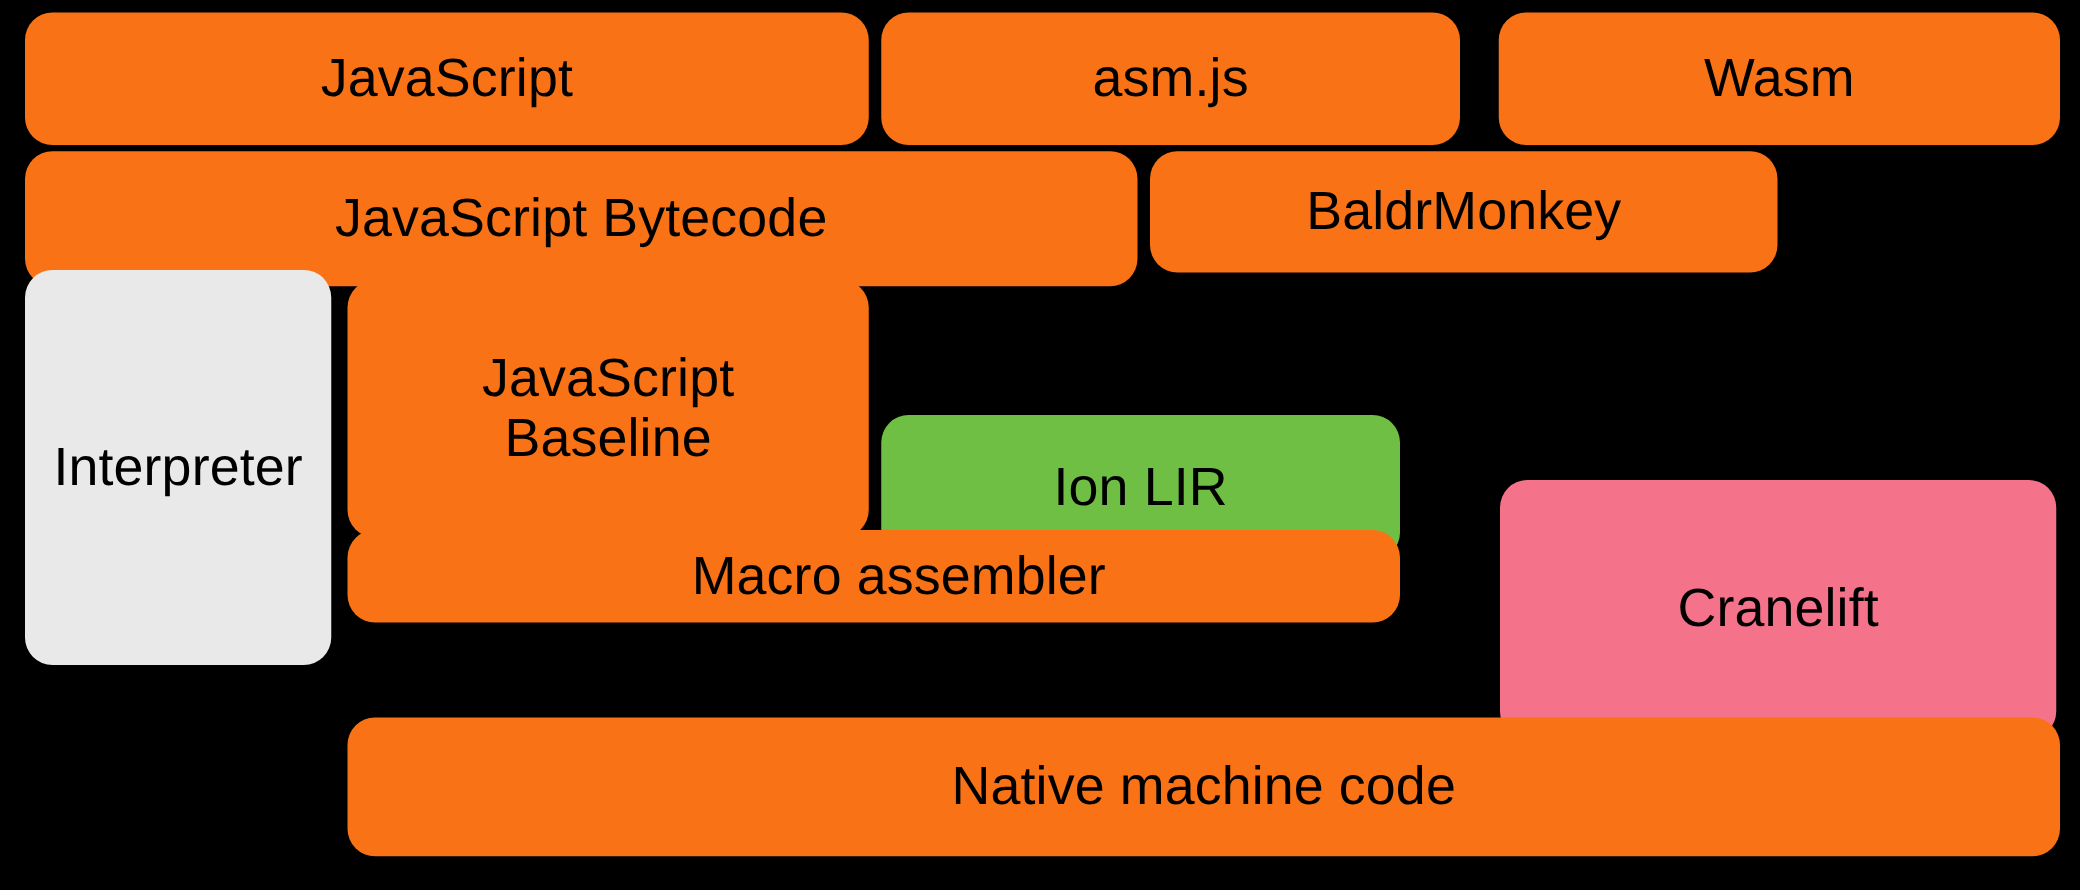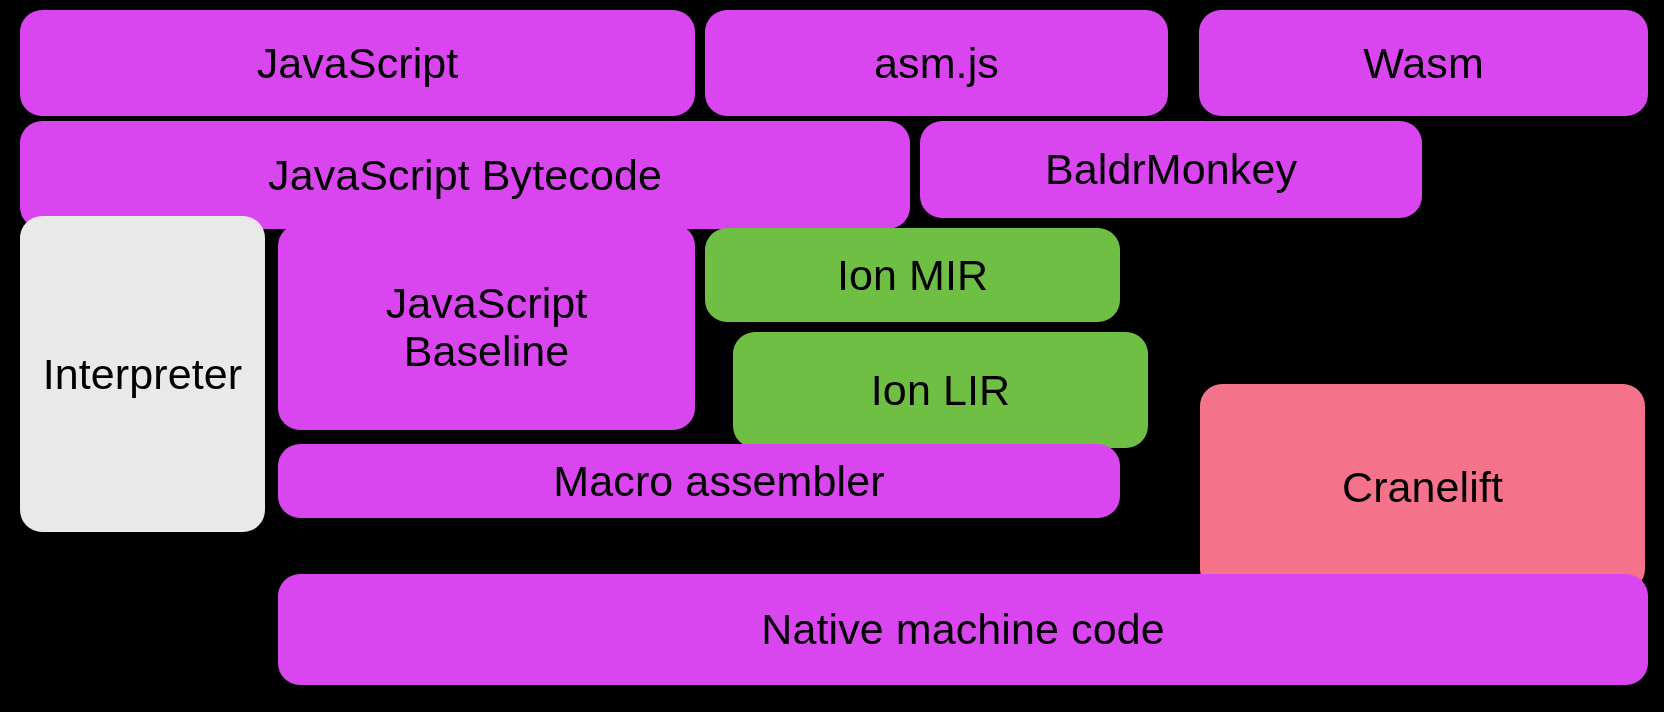--- a/index.html
+++ b/index.html
@@ -15,21 +15,21 @@
     position: relative;
     width: 1664px;
     height: 712px;
     background: #000000;
     overflow: hidden;
   }
   .node {
     position: absolute;
     box-sizing: border-box;
     border-radius: 22px;
-    background: #d946ef;
+    background: #f97316;
     color: #000000;
     display: flex;
     align-items: center;
     justify-content: center;
     text-align: center;
     line-height: 1.12;
     font-size: 43px;
     font-weight: 400;
     font-family: "Liberation Sans", sans-serif;
     letter-spacing: 0.1px;
@@ -46,23 +46,23 @@
   .n-wasm              { left: 1199px; top: 10px;  width: 449px; height: 106px; }
 
   
   .n-js-bytecode       { left: 20px;   top: 121px; width: 890px; height: 108px; }
   .n-baldrmonkey       { left: 920px;  top: 121px; width: 502px; height: 97px; }
 
   
   .n-interpreter       { left: 20px;   top: 216px; width: 245px; height: 316px; }
   .n-js-baseline       { left: 278px;  top: 224px; width: 417px; height: 206px; }
   .n-ion-mir           { left: 705px;  top: 228px; width: 415px; height: 94px; }
-  .n-ion-lir           { left: 705px;  top: 332px; width: 415px; height: 116px; margin-left: 28px; }
+  .n-ion-lir           { left: 705px;  top: 332px; width: 415px; height: 116px; }
   .n-cranelift         { left: 1200px; top: 348px; width: 445px; height: 207px; }
-  .n-macro-assembler   { left: 278px;  top: 444px; width: 842px; height: 74px; padding-left: 40px; }
+  .n-macro-assembler   { left: 278px;  top: 424px; width: 842px; height: 74px; padding-left: 40px; }
 
   
   .n-native-code       { left: 278px;  top: 574px; width: 1370px; height: 111px; }
 </style>
 </head>
 <body>
 
 <div id="diagram">
 
   <div class="node n-javascript">JavaScript</div>
@@ -73,21 +73,20 @@
 
   <div class="node n-js-bytecode">JavaScript Bytecode</div>
 
   <div class="node n-baldrmonkey">BaldrMonkey</div>
 
   <div class="node gray n-interpreter">Interpreter</div>
 
   <div class="node n-js-baseline">JavaScript
 Baseline</div>
 
-  <div class="node green n-ion-mir">Ion MIR</div>
 
   <div class="node green n-ion-lir">Ion LIR</div>
 
   <div class="node pink n-cranelift">Cranelift</div>
 
   <div class="node n-macro-assembler">Macro assembler</div>
 
   <div class="node n-native-code">Native machine code</div>
 
 </div>

